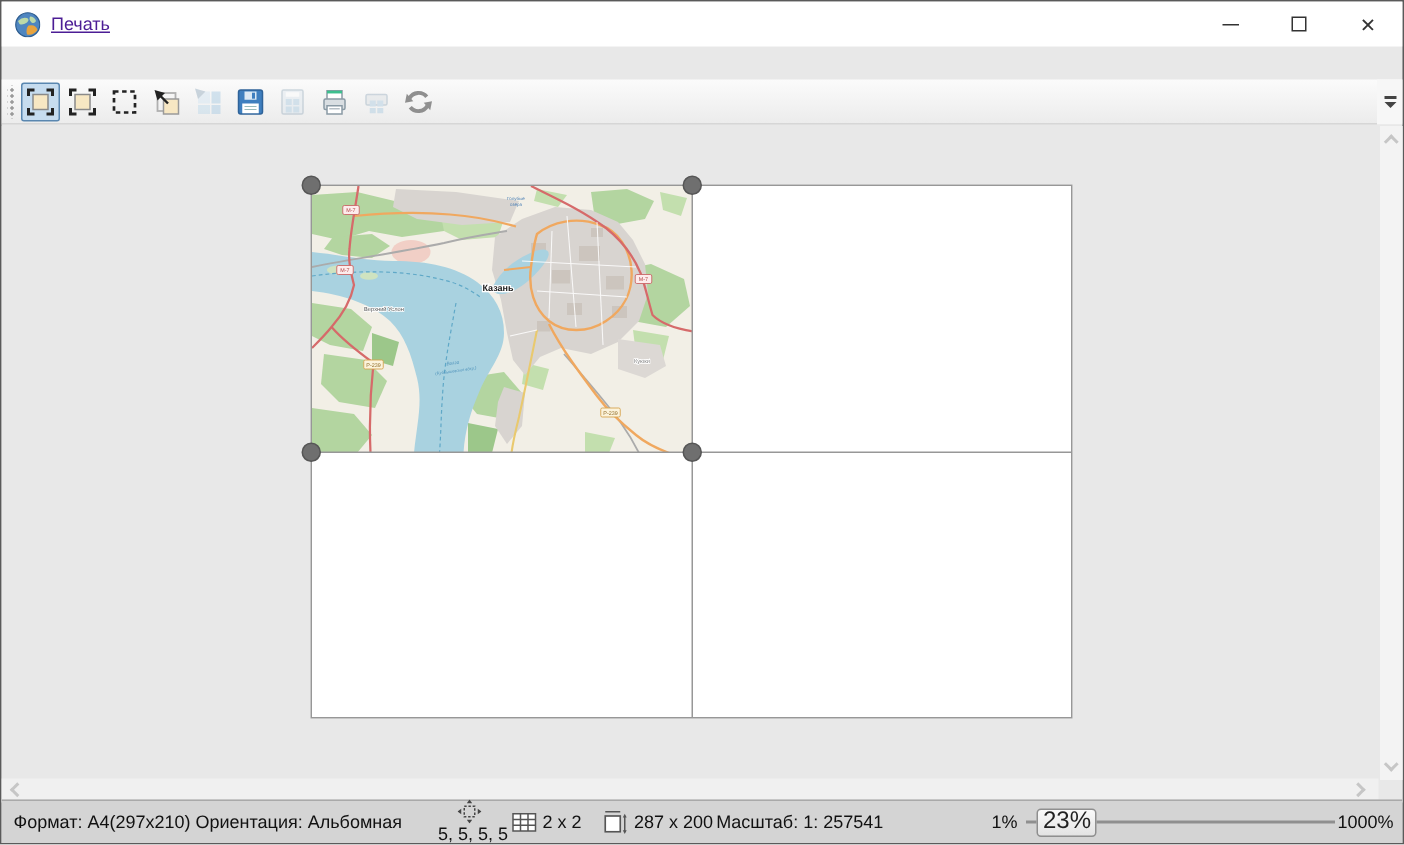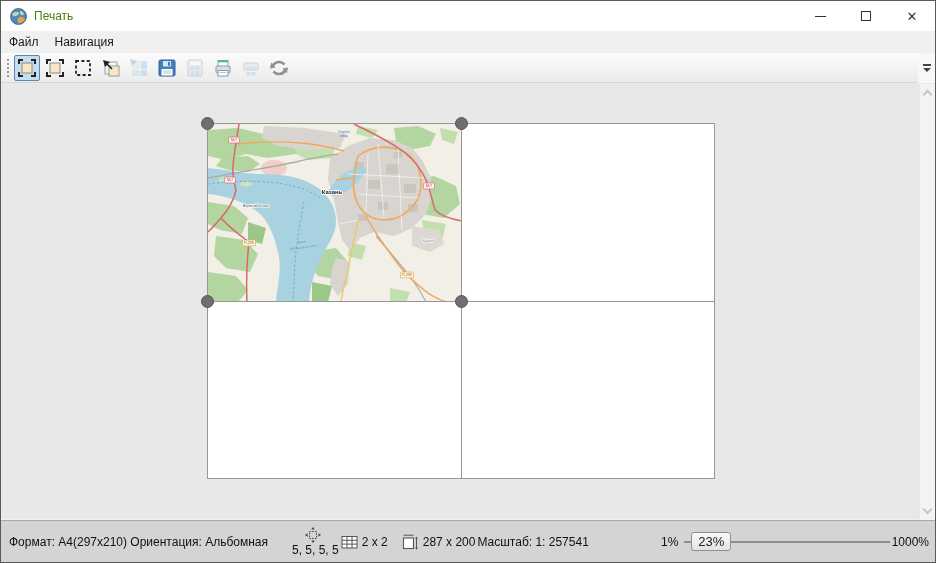--- a/index.html
+++ b/index.html
@@ -2,21 +2,21 @@
 <html><head>
 <meta charset="utf-8">
 <style>
   * { margin:0; padding:0; box-sizing:border-box; }
   html,body { width:936px; height:563px; font-family:"Liberation Sans", sans-serif; background:#fff; }
   .window { position:relative; width:936px; height:563px; border:1px solid #5a5a5a; background:#e8e8e8; overflow:hidden; }
 
   
   .titlebar { position:absolute; left:0; top:0; width:100%; height:30px; background:#ffffff; display:flex; align-items:center; }
   .titlebar .app-icon { margin-left:9px; width:17px; height:17px; }
-  .titlebar .title { margin-left:7px; font-size:12px; color:#4d7c0f; }
+  .titlebar .title { margin-left:7px; font-size:12px; color:#4c1d95;text-decoration:underline; }
   .win-controls { margin-left:auto; display:flex; height:30px; }
   .win-btn { width:46px; height:30px; display:flex; align-items:center; justify-content:center; cursor:default; }
   .glyph-min { width:11px; height:1px; background:#333; }
   .glyph-max { width:10px; height:10px; border:1px solid #333; }
   .glyph-close { font-size:13px; color:#333; line-height:1; }
 
   
   .menubar { position:absolute; left:0; top:30px; width:100%; height:22px; background:#f0f0f0; display:flex; align-items:center; }
   .menu-item { padding:0 8px; font-size:12px; color:#1a1a1a; height:100%; display:flex; align-items:center; }
 
@@ -46,30 +46,30 @@
   
   .vscroll { position:absolute; right:1px; top:0; width:16px; height:436px; background:#f3f3f3; }
   .hscroll { position:absolute; left:0; top:435px; width:918px; height:16px; background:#f0f0f0; }
   .chev { display:block; width:7px; height:7px; border-left:2px solid #c6c6c6; border-top:2px solid #c6c6c6; position:absolute; }
   .chev-up   { left:4px; top:7px;  transform:rotate(45deg); }
   .chev-down { left:4px; bottom:7px; transform:rotate(225deg); }
   .chev-left { left:7px; top:4px;  transform:rotate(-45deg); }
   .chev-right{ right:10px; top:4px; transform:rotate(135deg); }
 
   
-  .statusbar { position:absolute; left:0; bottom:0; width:100%; height:42px; background:#d4d4d4; border-top:1px solid #a9a9a9; display:flex; align-items:center; font-size:12px; color:#111; }
+  .statusbar { position:absolute; left:0; bottom:0; width:100%; height:29px; background:#d4d4d4; border-top:1px solid #a9a9a9; display:flex; align-items:center; font-size:12px; color:#111; }
   .sb-format { margin-left:8px; white-space:nowrap; }
   .sb-seg { display:flex; align-items:center; white-space:nowrap; }
   .sb-seg svg { margin-right:4px; }
   .seg-margins { margin-left:24px;flex-direction:column; } .seg-grid { margin-left:2px; } .seg-size { margin-left:14px; }
   .sb-scale { margin-left:2px; white-space:nowrap; }
   .zoom-cluster { margin-left:auto; margin-right:6px; display:flex; align-items:center; width:268px; }
   .zoom-min { margin-right:6px; } .zoom-max { margin-left:2px; }
   .track-stub { width:7px; height:2px; background:#8f8f8f; }
-  .slider-thumb { width:40px; height:19px; border:1px solid #8f8f8f; border-radius:3px; background:linear-gradient(#fafafa,#e3e3e3); display:flex; align-items:center; justify-content:center; font-size:13px; color:#222; }
+  .slider-thumb { width:40px; height:19px; border:1px solid #8f8f8f; border-radius:3px; background:linear-gradient(#fafafa,#e3e3e3); display:flex; align-items:center; justify-content:center; font-size:16px; color:#222; }
   .slider-track { flex:1; height:2px; background:#8f8f8f; }
 </style>
 </head>
 <body>
 
 <div class="window">
 
   <div class="titlebar">
     <svg class="app-icon" viewBox="0 0 17 17">
       <circle cx="8.5" cy="8.5" r="8" fill="#4f86c0" stroke="#2e5d8f" stroke-width="0.8"></circle>
@@ -84,24 +84,20 @@
         </div>
       <div class="win-btn">
           <span class="glyph-max"></span>
         </div>
       <div class="win-btn">
           <span class="glyph-close">✕</span>
         </div>
     </div>
   </div>
 
-  <div class="menubar">
-    <div class="menu-item">Файл</div>
-    <div class="menu-item">Навигация</div>
-  </div>
 
   <div class="toolbar">
     <div class="grip"></div>
 
     <div class="tb-btn tb-active">
       <svg width="20" height="20" viewBox="0 0 20 20">
         <rect x="5" y="5" width="10" height="10" fill="#f7e7c3" stroke="#8a8a8a" stroke-width="1"></rect>
         <path d="M2,6 V2 H6 M14,2 H18 V6 M18,14 V18 H14 M6,18 H2 V14" fill="none" stroke="#222" stroke-width="2"></path>
       </svg>
     </div>

